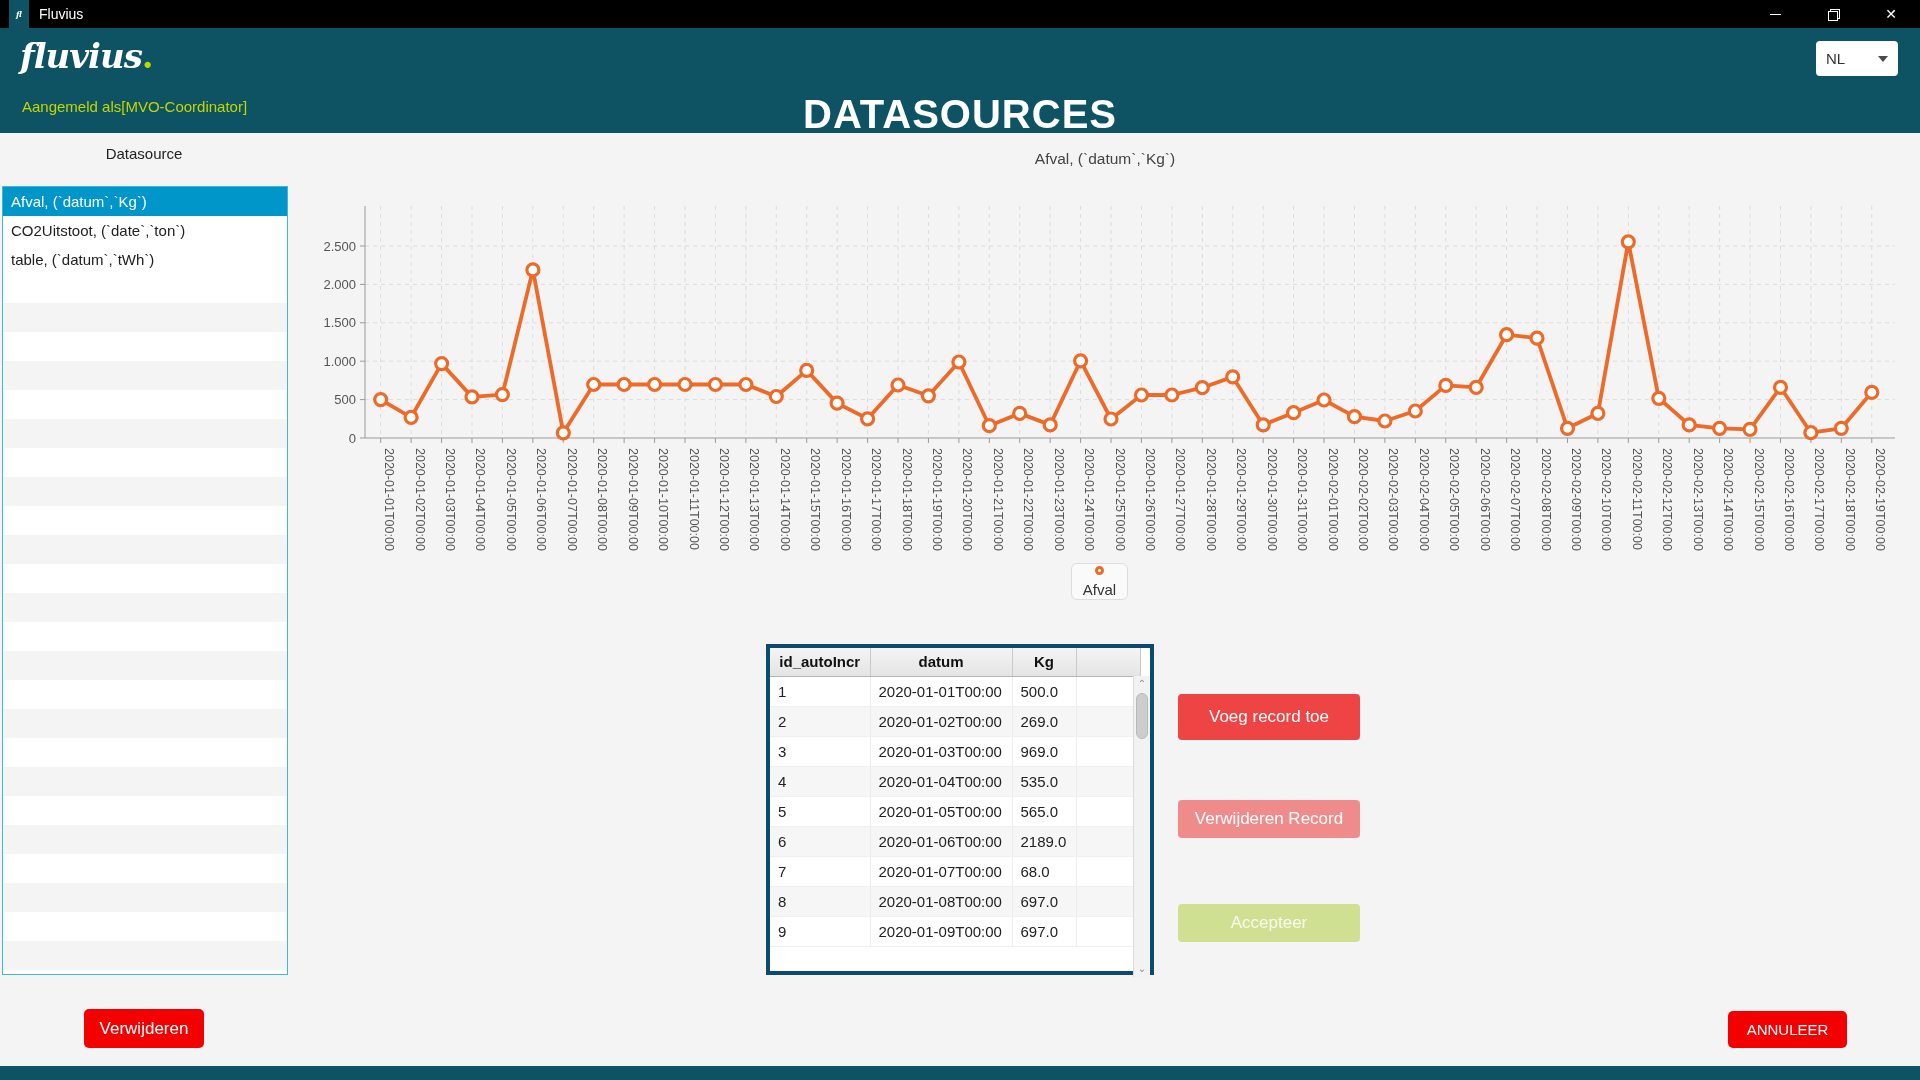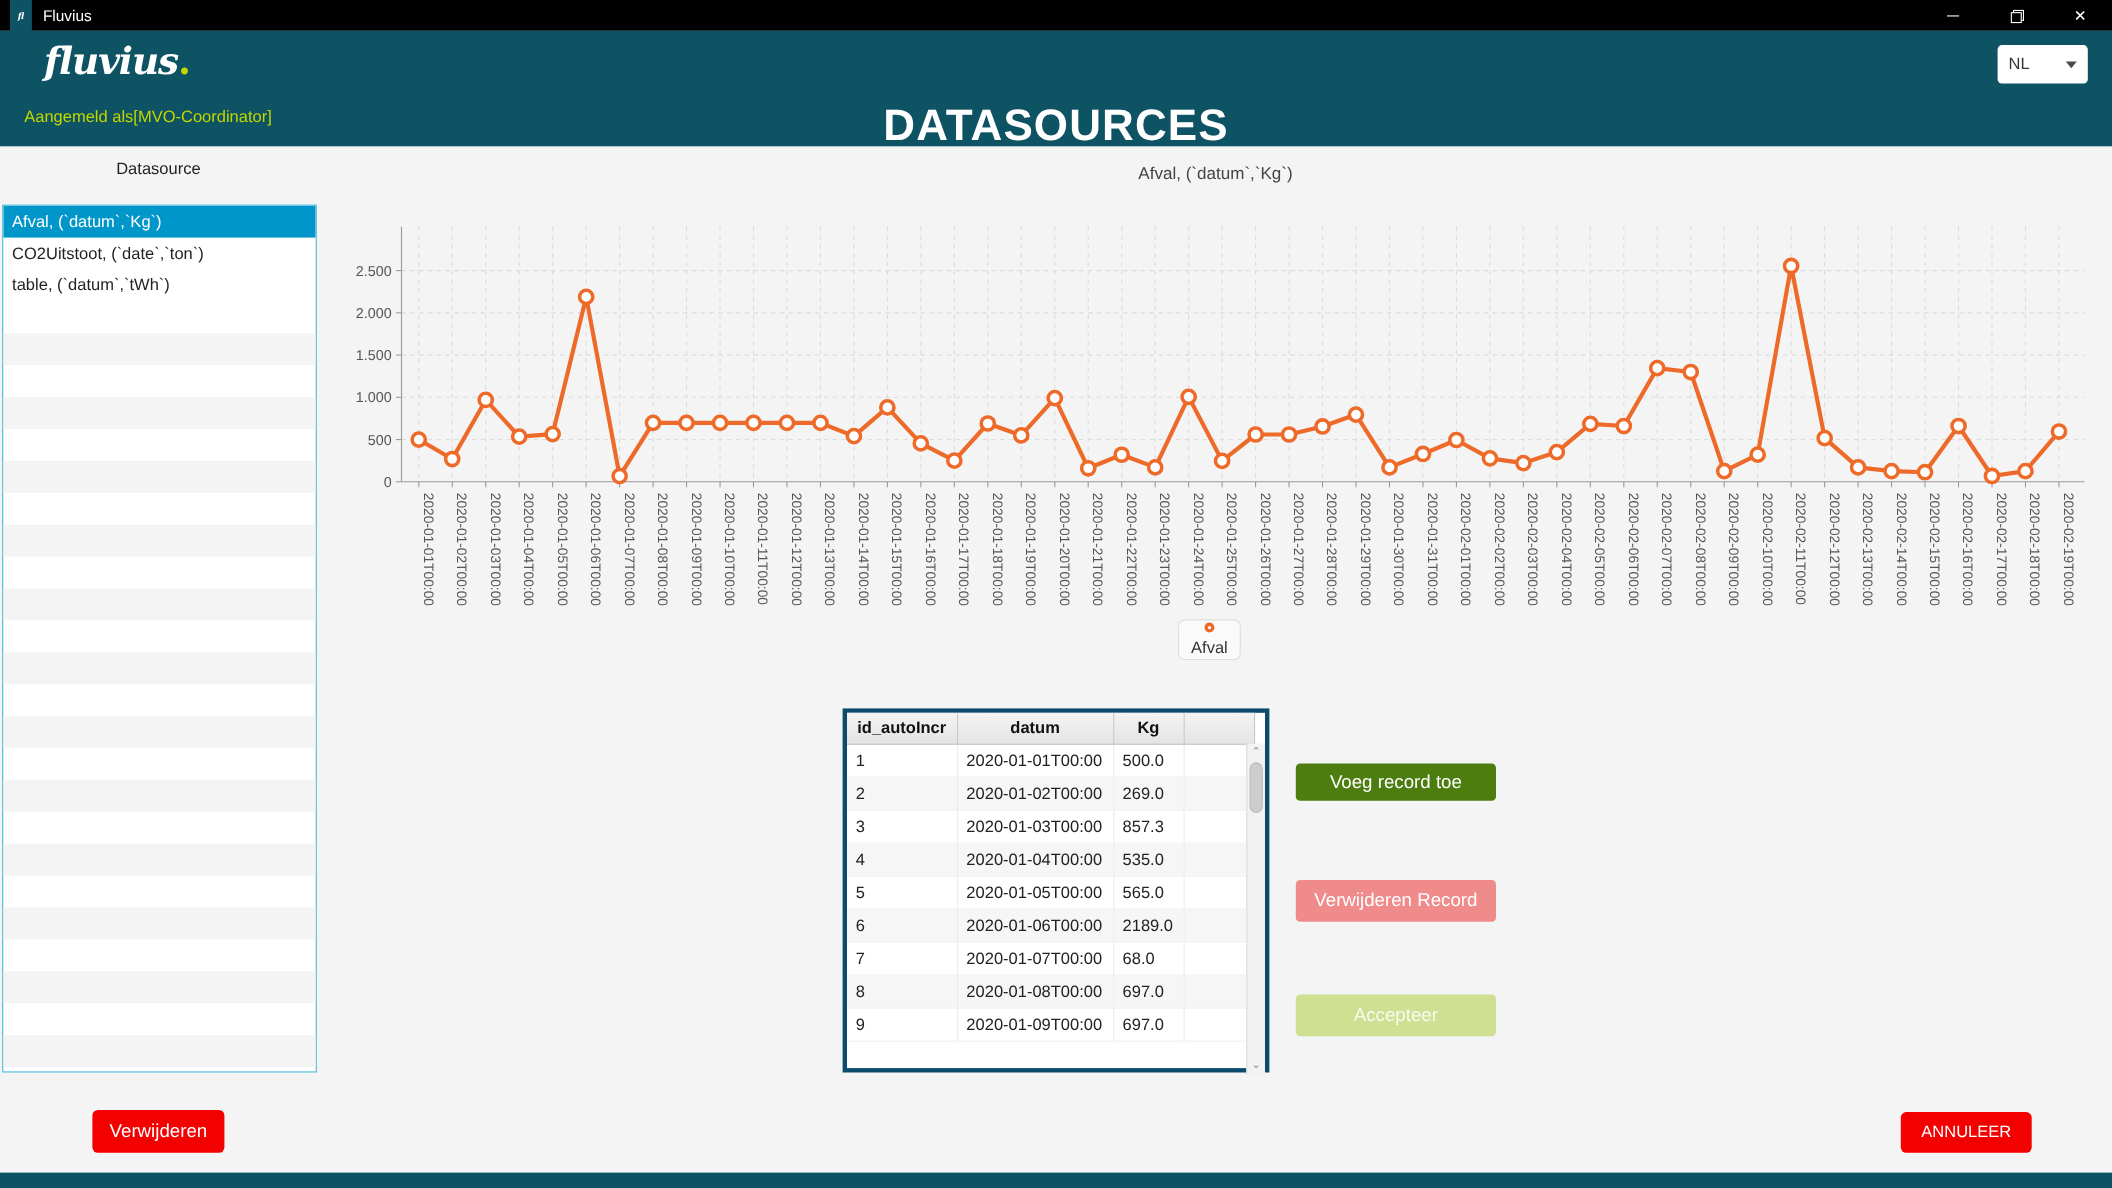--- a/index.html
+++ b/index.html
@@ -22,21 +22,21 @@
   .restore-glyph::before { content:""; position:absolute; left:2px; top:0;
     width:8px; height:8px; border:1px solid #fff; background:#000; }
   .restore-glyph::after { content:""; position:absolute; left:0; top:2px;
     width:8px; height:8px; border:1px solid #fff; background:#000; }
   .close-glyph { font-size:14px; line-height:14px; }
 
   
   .header { position:absolute; left:0; top:28px; width:1920px; height:105px;
     background:#0d5363; }
   .logo { position:absolute; left:20px; top:8px; color:#fff;
-    font:italic 700 34px "DejaVu Serif", serif; letter-spacing:-1px;margin-left:20px; }
+    font:italic 700 34px "DejaVu Serif", serif; letter-spacing:-1px; }
   .logo .dot { color:#c3d600; font-style:normal; }
   .page-title { position:absolute; left:0; top:44px; width:1920px;
     text-align:center; color:#fff; font-size:40px; font-weight:700;
     letter-spacing:1px;margin-top:20px; }
   .signed-in { position:absolute; left:22px; top:70px; color:#c3d600;
     font-size:15px; }
   .lang-combo { position:absolute; right:22px; top:13px; width:82px; height:35px;
     background:#fff; border-radius:4px; display:flex; align-items:center;
     padding:0 10px; cursor:default; }
   .lang-value { flex:1; font-size:15px; color:#333; }
@@ -82,22 +82,22 @@
   .vscroll { position:absolute; right:0; top:28px; width:17px; height:301px;
     background:#f2f2f2; border-left:1px solid #dcdcdc; }
   .scroll-arrow { position:absolute; left:0; width:16px; height:16px;
     color:#8a8a8a; font-size:10px; text-align:center; line-height:16px; }
   .scroll-thumb { position:absolute; left:2px; top:17px; width:12px; height:46px;
     background:#cdcdcd; border:1px solid #b9b9b9; border-radius:6px; }
 
   
   .btn { position:absolute; display:flex; align-items:center;
     justify-content:center; color:#fff; border-radius:4px; cursor:default; }
-  .btn-add { left:1178px; top:694px; width:182px; height:34px;
-    background:#4d7c0f; font-size:17px; }
+  .btn-add { left:1178px; top:694px; width:182px; height:46px;
+    background:#ef4444; font-size:17px; }
   .btn-delrec { left:1178px; top:800px; width:182px; height:38px;
     background:#ef8b8b; font-size:17px; }
   .btn-accept { left:1178px; top:904px; width:182px; height:38px;
     background:#cfe093; color:rgba(255,255,255,.85); font-size:17px; }
   .btn-del { left:84px; top:1009px; width:120px; height:39px;
     background:#f30000; border-radius:5px; font-size:17px; }
   .btn-cancel { left:1728px; top:1011px; width:119px; height:37px;
     background:#f30000; border-radius:5px; font-size:15px; }
 
   .footer-strip { position:absolute; left:0; top:1066px; width:1920px;
@@ -412,21 +412,21 @@
           </tr>
           <tr class="alt">
             <td>2</td>
             <td>2020-01-02T00:00</td>
             <td>269.0</td>
             <td></td>
           </tr>
           <tr>
             <td>3</td>
             <td>2020-01-03T00:00</td>
-            <td>857.3</td>
+            <td>969.0</td>
             <td></td>
           </tr>
           <tr class="alt">
             <td>4</td>
             <td>2020-01-04T00:00</td>
             <td>535.0</td>
             <td></td>
           </tr>
           <tr>
             <td>5</td>

